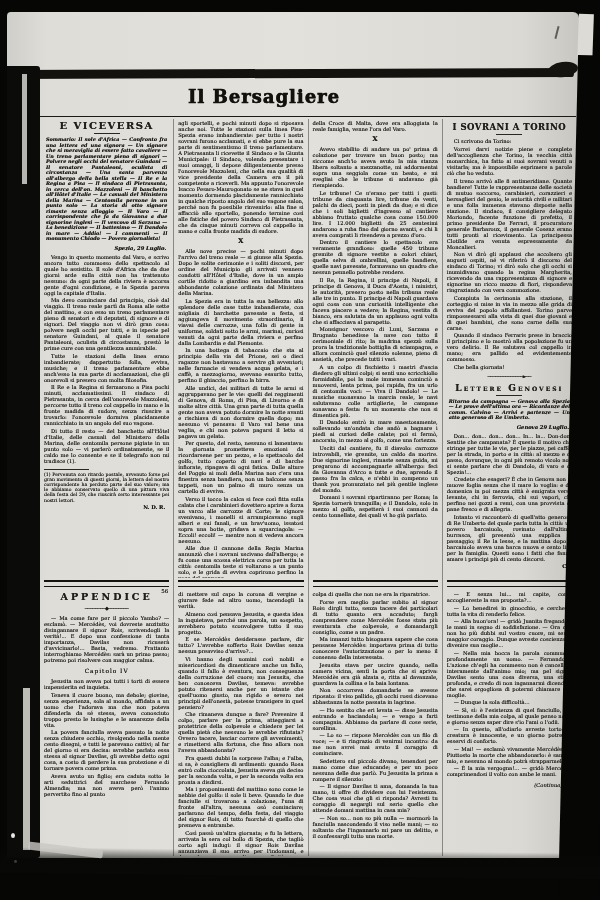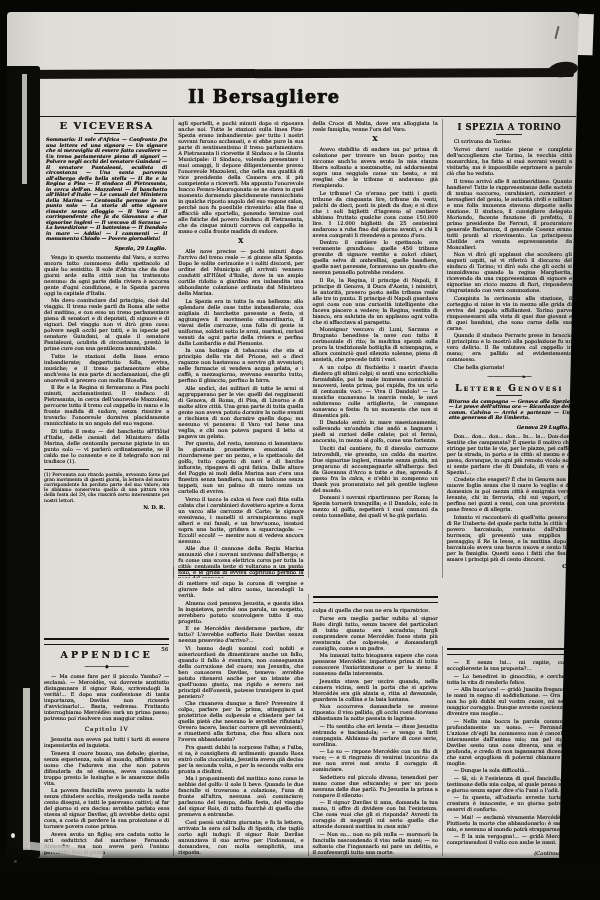--- a/index.html
+++ b/index.html
@@ -29,21 +29,21 @@
   .bottom-wedge{left:0px;top:850px;width:600px;height:26px;z-index:3;transform:rotate(0.6deg);
                 background:linear-gradient(to bottom,rgba(8,8,6,0) 0%,rgba(8,8,6,.6) 40%,#080806 78%);}
   .corner-light{left:28px;top:846px;width:75px;height:8px;background:#c9c8c2;opacity:.8;
                 transform:rotate(7deg);border-radius:2px;z-index:4;}
   
   .masthead{left:40px;top:86px;width:448px;text-align:center;z-index:1;
             font-size:18px;font-weight:bold;letter-spacing:1px;color:#12110e;
             -webkit-text-stroke:.4px #14130f;text-shadow:.3px .3px .4px #1a1914;}
   .head-rule{left:40px;top:116px;width:536px;border-top:1.6px solid #1b1a16;z-index:1;}
   .cols{left:40px;top:119px;width:536px;height:459px;display:flex;z-index:1;color:#221f1a;}
-  .feui{top:578px;height:278px;align-items:flex-end;}
+  .feui{top:578px;height:278px;}
   .col{flex:1 1 0;padding:1px 4px 0;overflow:hidden;position:relative;}
   .col + .col{border-left:1px solid rgba(35,32,27,.45);}
   .feui .col::before{content:'';display:block;height:4px;margin:1px 0 4px;
                      border-top:2px solid #14130f;border-bottom:1px solid #14130f;}
   .cols *{text-shadow:0 0 .45px rgba(30,28,22,.85);}
   .b-h1{font-size:10px;font-weight:bold;text-align:center;letter-spacing:.5px;margin:3px 0 1px;}
   .b-h2{font-size:10px;font-weight:bold;text-align:center;letter-spacing:1.5px;margin:0 0 2px;}
   .b-h3{font-size:8.5px;font-weight:bold;text-align:center;letter-spacing:.5px;margin:2px 0 1px;}
   .b-h4{font-size:9px;font-weight:bold;font-variant:small-caps;text-align:center;
         letter-spacing:2px;margin:1px 0 1px;}
@@ -113,21 +113,21 @@
       <div class="b-p">Le tribune! Ce n'erano per tutti i gusti: tribune da cinquanta lire, tribune da venti, palchi da dieci, posti in piedi da due; e si dice che i soli biglietti d'ingresso al cantiere abbiano fruttato qualche cosa come 150.000 lire. I 12.000 biglietti da 25 centesimi andarono a ruba fino dal giorno avanti, e chi li aveva comprati li rivendeva a prezzo d'oro.</div>
       <div class="b-p">Dentro il cantiere lo spettacolo era veramente grandioso: quelle 450 tribune gremite di signore vestite a colori chiari, quella selva di ombrellini, quelle bandiere, quelle navi pavesate, formavano un quadro che nessun pennello potrebbe rendere.</div>
       <div class="b-p">Il Re, la Regina, il principe di Napoli, il principe di Genova, il Duca d'Aosta, i ministri, le autorità, presero posto nella tribuna reale alle tre in punto. Il principe di Napoli guardava ogni cosa con una curiosità intelligente che faceva piacere a vedere; la Regina, vestita di bianco, era salutata da un applauso ogni volta che si affacciava al parapetto.</div>
       <div class="b-p">Monsignor vescovo di Luni, Sarzana e Brugnato benedisse la nave con tutto il cerimoniale di rito; la madrina spezzò sulla prora la tradizionale bottiglia di sciampagna, e allora cominciò quel silenzio solenne, pieno di ansietà, che precede tutti i vari.</div>
       <div class="b-p">A un colpo di fischietto i mastri d'ascia diedero gli ultimi colpi; si sentì uno scricchiolio formidabile, poi la mole immensa cominciò a muoversi, lenta prima, poi rapida, fra un urlo di centomila voci: — Viva il Dandolo! — Le musiche suonavano la marcia reale, le navi salutavano colle artiglierie, le campane sonavano a festa: fu un momento che non si dimentica più.</div>
       <div class="b-p">Il Dandolo entrò in mare maestosamente, sollevando un'ondata che andò a bagnare i piedi ai curiosi delle calate; poi si fermò, ancorato, in mezzo al golfo, come una fortezza.</div>
       <div class="b-p">Usciti dal cantiere, fu il diavolo: carrozze introvabili, vie gremite, un caldo da morire. Due signorine inglesi, rimaste senza guida, mi pregarono di accompagnarle all'albergo: feci da Giovanna d'Arco a tutte e due, aprendo il passo fra la calca, e n'ebbi in compenso un thank you pronunziato nel più gentile inglese del mondo.</div>
       <div class="b-p">Domani i sovrani ripartiranno per Roma; la Spezia tornerà tranquilla; e il Dandolo, solo in mezzo al golfo, aspetterà i suoi cannoni da cento tonnellate, dei quali vi ho già parlato.</div>
     </div>
   <div class="col">
-      <div class="b-h3">I SPEZIA A TORINO</div>
+      <div class="b-h3">I SOVRANI A TORINO</div>
       <div class="b-rule"></div>
       <div class="b-lead">Ci scrivono da Torino:</div>
       <div class="b-p">Vorrei darvi notizie piene e complete dell'accoglienza che Torino, la vecchia città monarchica, ha fatto ai suoi sovrani venuti a visitarla; ma è impossibile esprimere a parole ciò che ho veduto.</div>
       <div class="b-p">Il treno arrivò alle 8 antimeridiane. Quante bandiere! Tutte le rappresentanze delle società di mutuo soccorso, carabinieri, corazzieri e bersaglieri del genio, le autorità civili e militari e una folla immensa stavano disposte nella stazione. Il sindaco, il consigliere delegato Moriondo, facente funzione di prefetto, il primo presidente De Ferrari, il procuratore generale Barbaroux, il generale Cosenz erano tutti pronti al ricevimento. La principessa Clotilde era venuta espressamente da Moncalieri.</div>
       <div class="b-p">Non vi dirò gli applausi che accolsero gli augusti ospiti, né vi riferirò il discorso del sindaco di Torino; vi dirò solo che gli occhi si inumidivano quando la regina Margherita, ricevendo da una rappresentanza di signore e signorine un ricco mazzo di fiori, rispondeva ringraziando con vera commozione.</div>
       <div class="b-p">Compiuta la cerimonia alla stazione, il corteggio si mise in via in mezzo alle grida di evviva del popolo affollantesi. Torino parve rimpossessarsi alla vista di quei due giovani e di quei bambini, che sono carne della sua carne.</div>
       <div class="b-p">Quando il sindaco Ferraris prese in braccio il principino e lo mostrò alla popolazione fu un vero delirio. Il Re salutava col cappello in mano; era pallido ed evidentemente commosso.</div>
       <div class="b-p">Che bella giornata!</div>
       <div class="b-arrow">──────────────►──</div>
       <div class="b-h4">Lettere Genovesi</div>

